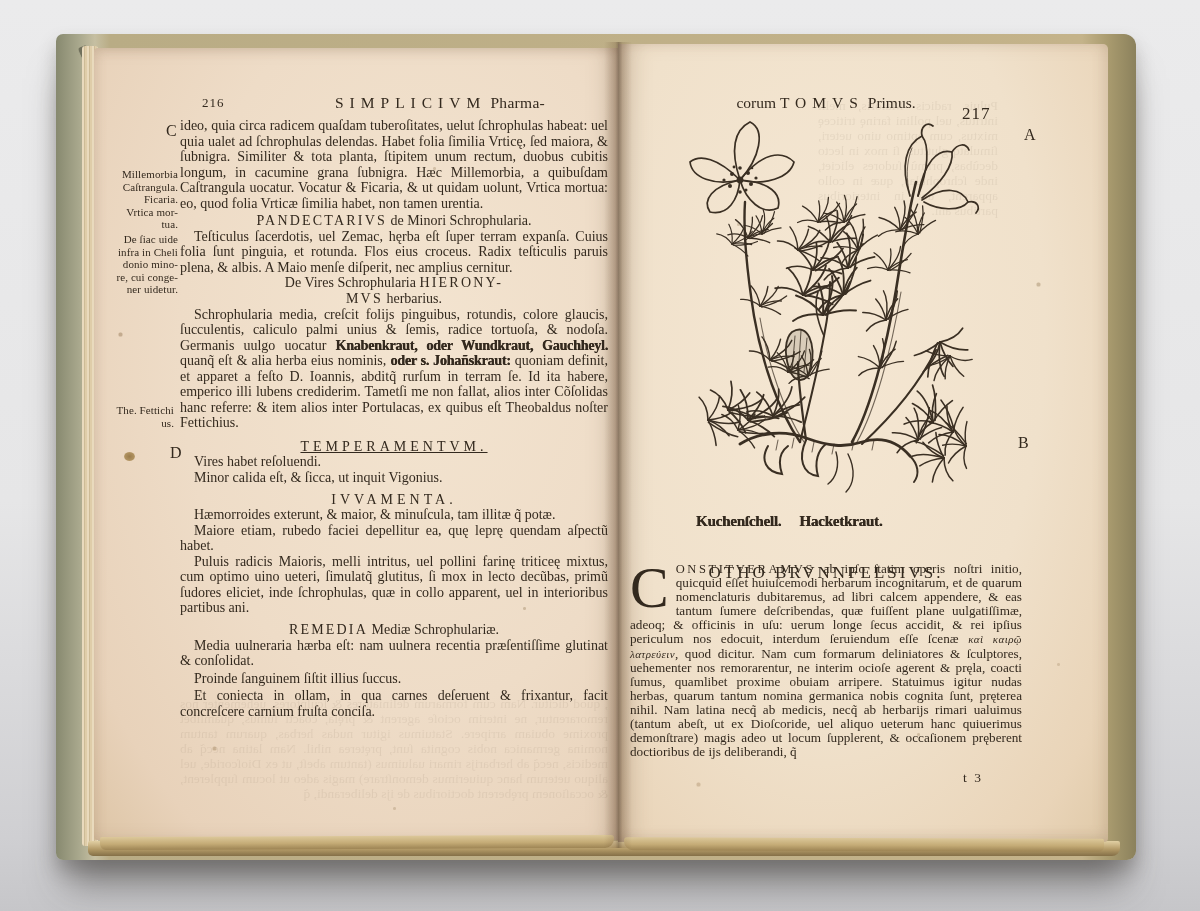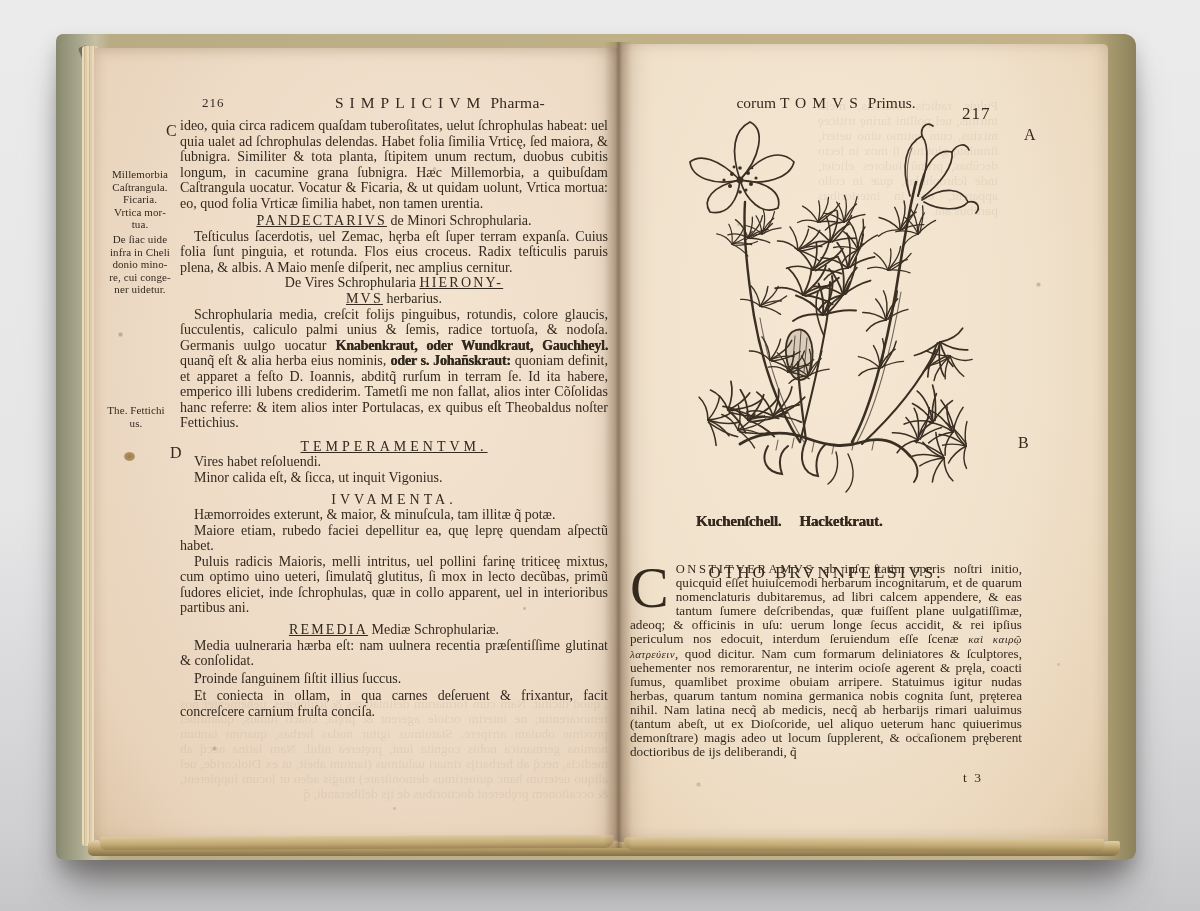--- a/index.html
+++ b/index.html
@@ -49,31 +49,31 @@
   .gutter{
     position:absolute;left:548px;top:8px;width:28px;height:806px;pointer-events:none;
     background:linear-gradient(90deg,rgba(90,60,34,0) 0%,rgba(90,60,34,.22) 40%,rgba(58,38,22,.38) 52%,rgba(90,60,34,.18) 66%,rgba(90,60,34,0) 100%);
   }
 
   
   .lp-header{position:absolute;top:46px;left:86px;width:428px;text-align:center;padding-left:46px;font-size:15.5px;letter-spacing:.3px;}
   .lp-header .pnum{position:absolute;left:22px;top:1px;font-size:13px;letter-spacing:1px;}
   .caps6{letter-spacing:6px;}
   .caps4{letter-spacing:4px;}
-  .caps2{letter-spacing:2.2px;text-decoration:underline;}
+  .caps2{letter-spacing:2.2px;}
 
   .lp-content{position:absolute;left:86px;top:70px;width:428px;font-size:14px;line-height:15.55px;text-align:justify;}
   .lp-content p{margin:0;text-indent:14px;}
   .lp-content p.flush{text-indent:0;}
   .hline{text-align:center;text-indent:0 !important;}
   .mt2{margin-top:2px !important;}.mt6{margin-top:6px !important;}.mt8{margin-top:8px !important;text-decoration:underline;}
 
   .blackletter{font-weight:700;letter-spacing:-.2px;text-shadow:.35px 0 0 currentColor;}
 
-  .marginal{position:absolute;width:76px;font-size:11px;line-height:12.6px;white-space:pre-line;text-align:center;letter-spacing:.1px;}
+  .marginal{position:absolute;width:76px;font-size:11px;line-height:12.6px;white-space:pre-line;text-align:right;letter-spacing:.1px;}
   .margin-letter{position:absolute;font-size:16px;font-weight:400;}
 
   .rp-header{position:absolute;top:50px;left:12px;width:392px;text-align:center;font-size:15.5px;}
   .rp-header .pnum{position:absolute;left:332px;top:10px;font-size:17px;letter-spacing:1px;}
 
   .illustration{position:absolute;left:30px;top:66px;width:344px;height:398px;}
 
   .caption-row{position:absolute;top:469px;left:78px;width:260px;display:flex;gap:18px;font-size:15px;}
   .author-heading{position:absolute;top:501px;left:12px;width:392px;text-align:center;font-size:17px;letter-spacing:3px;margin-top:18px;}
 

